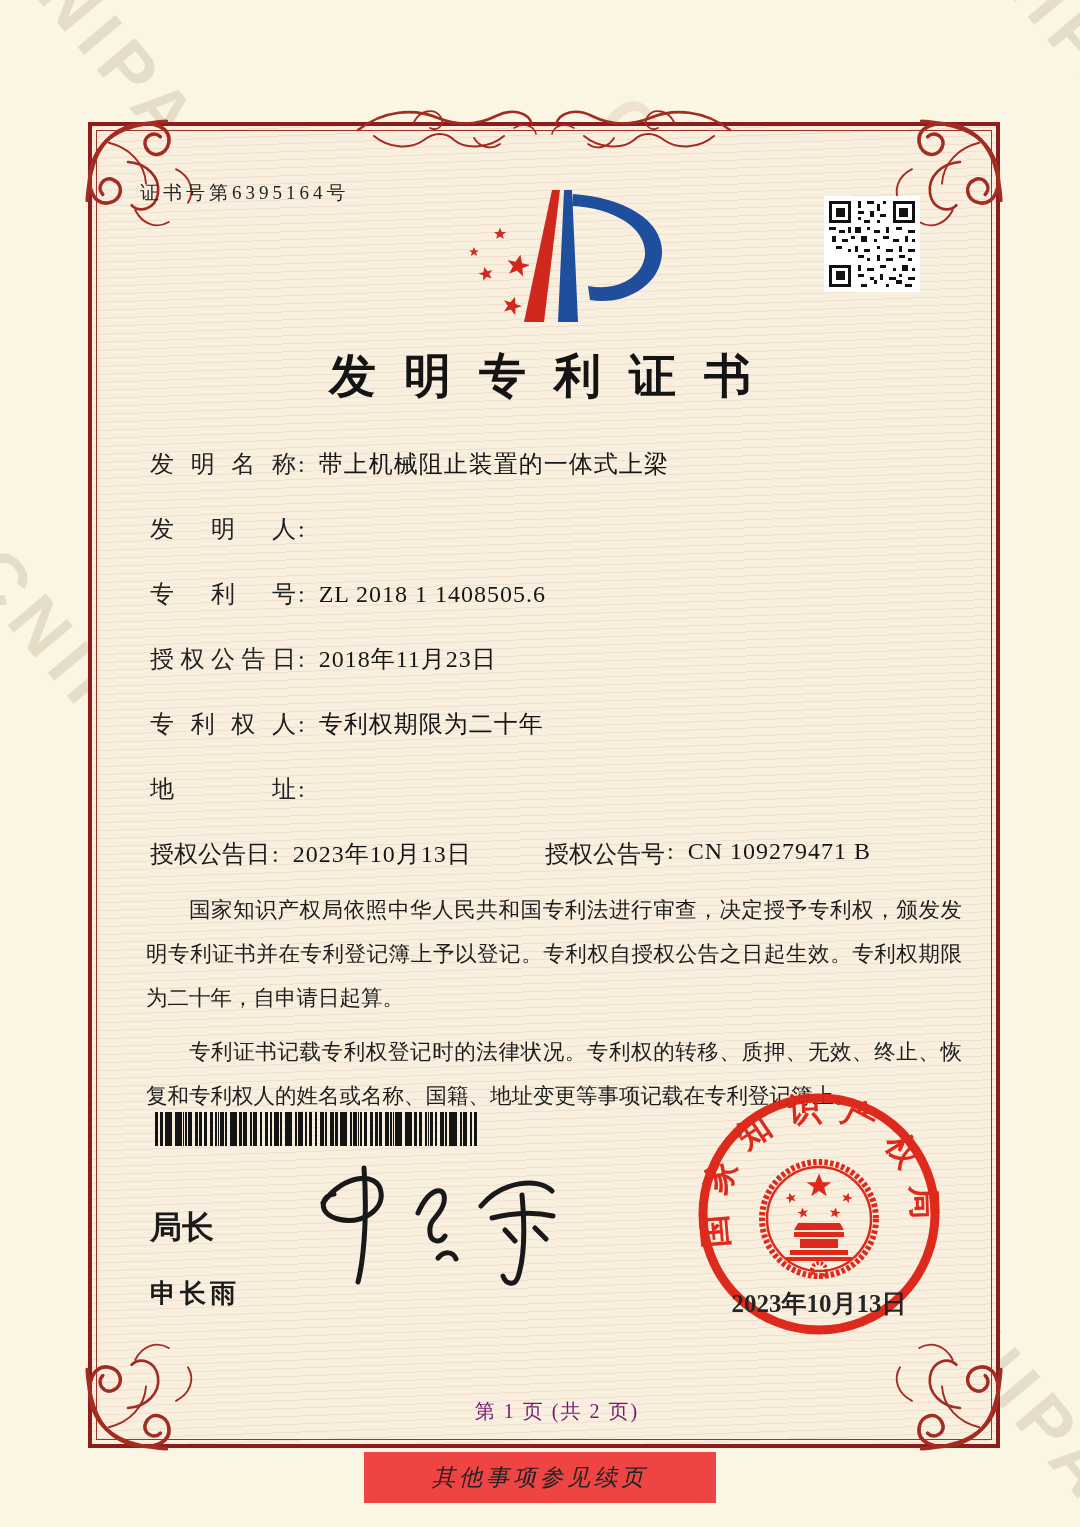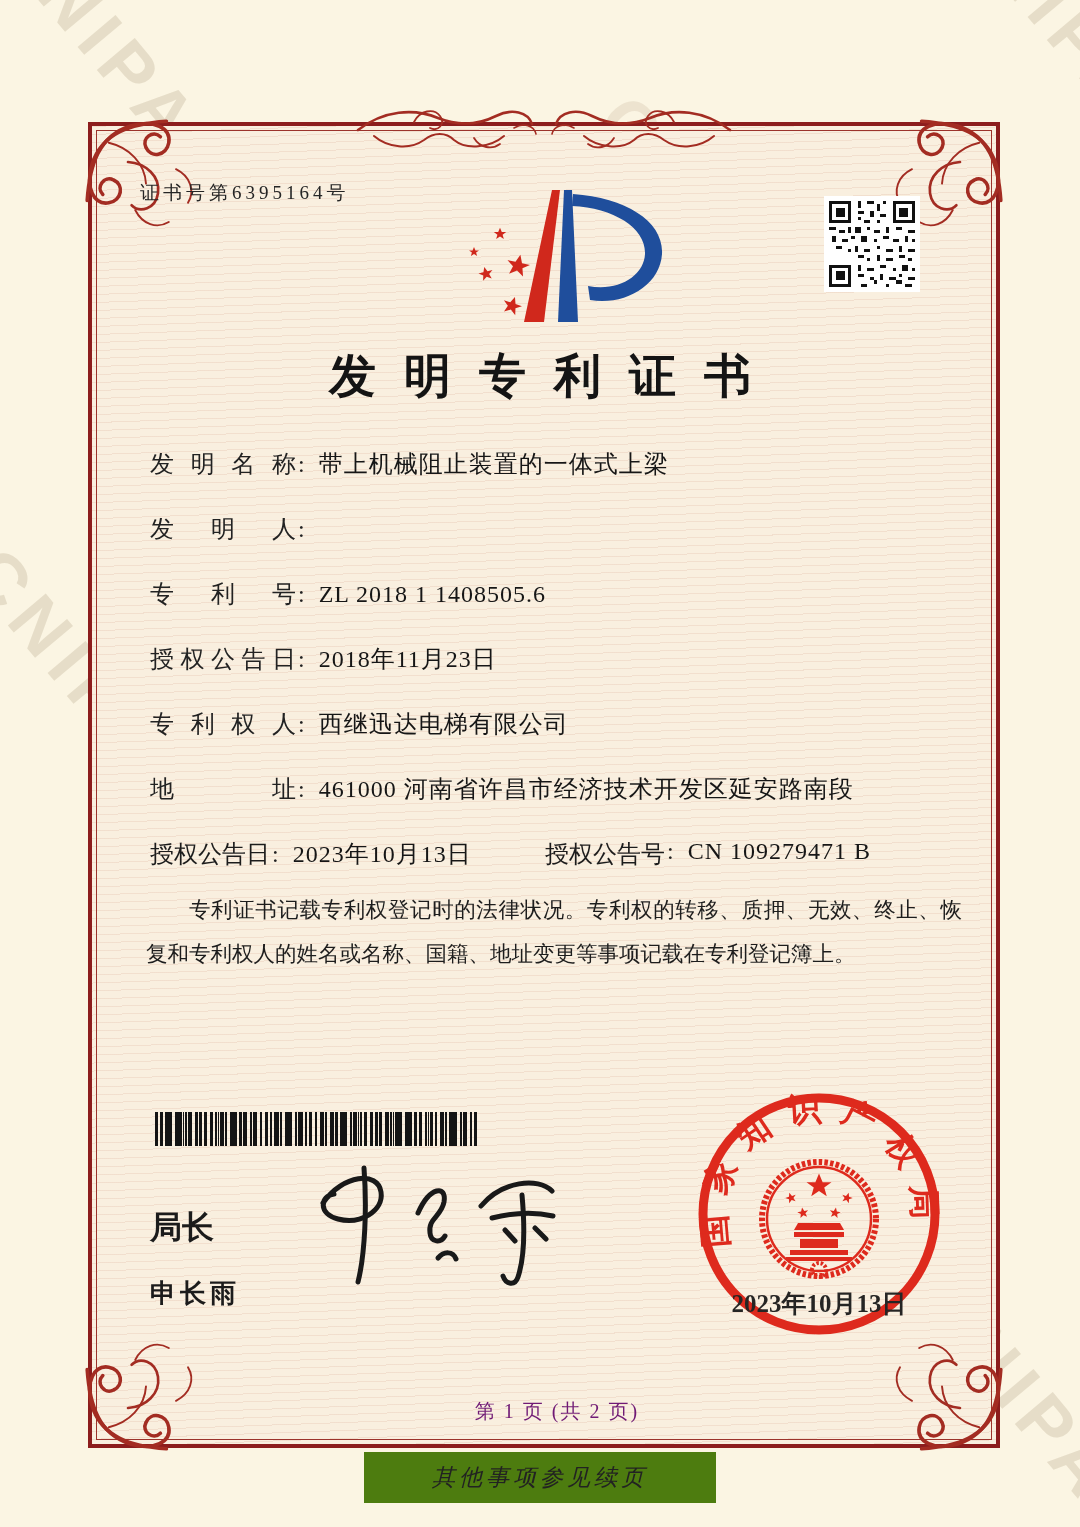--- a/index.html
+++ b/index.html
@@ -62,21 +62,21 @@
       repeating-linear-gradient(90deg,#141414 0 3px,rgba(0,0,0,0) 3px 11px);
   }
   .director{position:absolute;left:150px;top:1206px;z-index:5;font-family:"Liberation Sans","DejaVu Sans",sans-serif;font-weight:bold;color:#1b1b1b;}
   .director .t{font-size:32px;margin-bottom:26px;}
   .director .n{font-size:26px;letter-spacing:4px;}
   .signature{position:absolute;left:268px;top:1158px;z-index:6;}
   .seal{position:absolute;left:693px;top:1088px;z-index:7;opacity:0.96;}
   .page-info{position:absolute;left:17px;top:1398px;width:100%;text-align:center;font-size:20px;letter-spacing:2px;color:#701a75;z-index:5;}
   .cont-box{
     position:absolute;left:50%;top:1452px;transform:translateX(-50%);
-    background:#4d7c0f;padding:10px 68px;z-index:5;
+    background:#ef4444;padding:10px 68px;z-index:5;
   }
   .cont-box span{font-size:23px;font-style:italic;letter-spacing:4px;color:#222;}
   .defs-holder{position:absolute;width:0;height:0;overflow:hidden;}
 </style>
 </head>
 <body>
 
 <svg class="defs-holder" aria-hidden="true">
   <defs>
     <path id="st" d="M0,-10 L2.9,-3.1 10,-3.1 4.2,1.2 6.2,8.1 0,4 -6.2,8.1 -4.2,1.2 -10,-3.1 -2.9,-3.1 Z"></path>
@@ -236,43 +236,43 @@
     <span class="field-value">ZL 2018 1 1408505.6</span>
   </div>
   <div class="field-row">
     <span class="field-label">授权公告日</span>
       <span class="field-colon">:</span>
     <span class="field-value">2018年11月23日</span>
   </div>
   <div class="field-row">
     <span class="field-label">专利权人</span>
       <span class="field-colon">:</span>
-    <span class="field-value">西继迅达电梯有限公司</span>
+    <span class="field-value">专利权期限为二十年</span>
   </div>
   <div class="field-row">
     <span class="field-label">地址</span>
       <span class="field-colon">:</span>
-    <span class="field-value">461000 河南省许昌市经济技术开发区延安路南段</span>
   </div>
 </div>
 
 <div class="grant-row">
   <div class="grant-left">
     <span>授权公告日</span>
       <span class="field-colon">:</span>
     <span class="field-value">2023年10月13日</span>
   </div>
   <div class="grant-right">
     <span>授权公告号</span>
       <span class="field-colon">:</span>
     <span class="field-value">CN 109279471 B</span>
   </div>
 </div>
 
 <div class="paragraphs">
+  <p>国家知识产权局依照中华人民共和国专利法进行审查，决定授予专利权，颁发发明专利证书并在专利登记簿上予以登记。专利权自授权公告之日起生效。专利权期限为二十年，自申请日起算。</p>
   <p>专利证书记载专利权登记时的法律状况。专利权的转移、质押、无效、终止、恢复和专利权人的姓名或名称、国籍、地址变更等事项记载在专利登记簿上。</p>
 </div>
 
 <div class="barcode"></div>
 
 <div class="director">
   <div class="t">局长</div>
   <div class="n">申长雨</div>
 </div>
 

